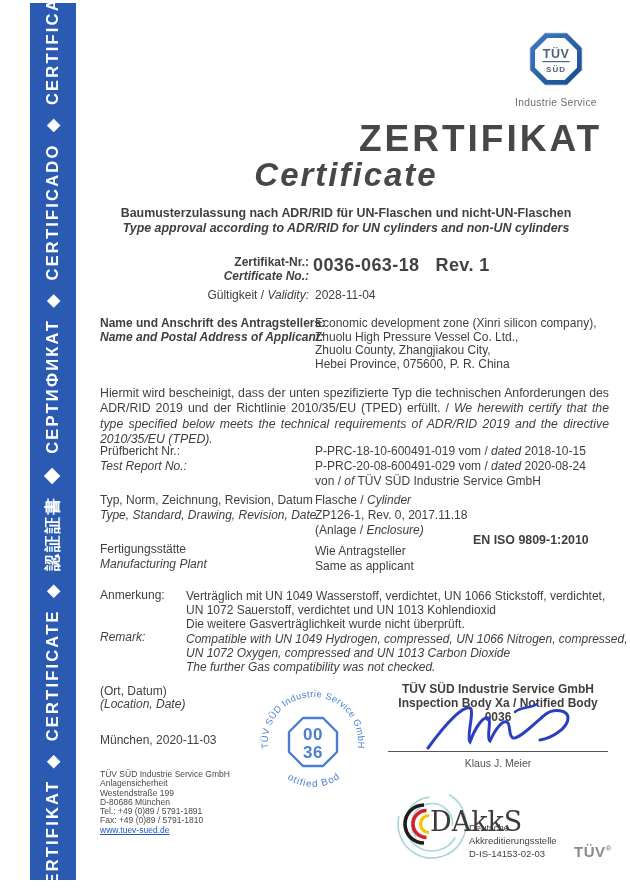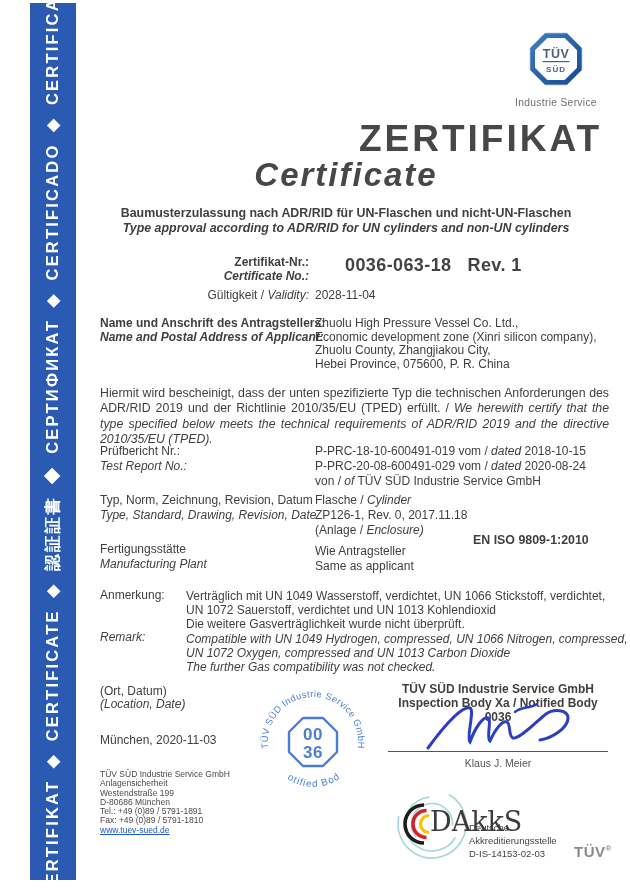--- a/index.html
+++ b/index.html
@@ -24,21 +24,21 @@
   .t2 { position: absolute; left: 90px; top: 156px; width: 512px; text-align: center;
         font-size: 33px; font-weight: bold; font-style: italic; letter-spacing: 2px; color: #474747; }
   .sub { position: absolute; left: 88px; top: 206px; width: 516px; text-align: center;
          font-weight: bold; font-size: 12.4px; line-height: 14.8px; }
   .lbl { position: absolute; left: 100px; width: 209px; text-align: right;
          font-size: 12px; line-height: 13.5px; white-space: nowrap; }
   .lbl-left { text-align: left; }
   .val { position: absolute; left: 315px; font-size: 12px; line-height: 13.5px; white-space: nowrap; }
   .b { font-weight: bold; } .i { font-style: italic; }
   .certval { position: absolute; left: 313px; top: 255px; font-size: 18px; font-weight: bold;
-             letter-spacing: .4px; color: #424242; white-space: nowrap; margin-left: 32px; }
+             letter-spacing: .4px; color: #424242; white-space: nowrap; }
   .certval .rev { margin-left: 16px; }
   .statement { position: absolute; left: 100px; top: 386px; width: 509px;
                font-size: 12.3px; line-height: 15.4px; text-align: justify; }
   .lh15 { line-height: 15.2px; }
   .standard { position: absolute; left: 473px; top: 493px; font-size: 12.4px; font-weight: bold; white-space: nowrap; margin-top: 40px; }
   .remark-block { position: absolute; left: 160px; top: 589px; font-size: 12px; line-height: 14.2px; }
   .remark-block div { white-space: nowrap; margin-left: 26px; }
   .stamp { position: absolute; left: 257px; top: 686px; }
   .orgblock { position: absolute; left: 386px; top: 683px; width: 224px; text-align: center;
               font-weight: bold; font-size: 12px; line-height: 13.8px; }
@@ -98,22 +98,22 @@
   </div>
 
   <div class="lbl" style="top:289px"><span>Gültigkeit / </span><span class="i">Validity:</span></div>
   <div class="val" style="top:289px">2028-11-04</div>
 
   <div class="lbl" style="top:317px">
     <div class="b">Name und Anschrift des Antragstellers:</div>
     <div class="b i">Name and Postal Address of Applicant:</div>
   </div>
   <div class="val" style="top:317px">
+    <div>Economic development zone (Xinri silicon company),</div>
     <div>Zhuolu High Pressure Vessel Co. Ltd.,</div>
-    <div>Economic development zone (Xinri silicon company),</div>
     <div>Zhuolu County, Zhangjiakou City,</div>
     <div>Hebei Province, 075600, P. R. China</div>
   </div>
 
   <div class="statement">
     <span>Hiermit wird bescheinigt, dass der unten spezifizierte Typ die technischen Anforderungen des ADR/RID 2019 und der Richtlinie 2010/35/EU (TPED) erfüllt. / </span><span class="i">We herewith certify that the type specified below meets the technical requirements of ADR/RID 2019 and the directive 2010/35/EU (TPED).</span>
   </div>
 
   <div class="lbl lbl-left lh15" style="top:444px">
     <div>Prüfbericht Nr.:</div>

